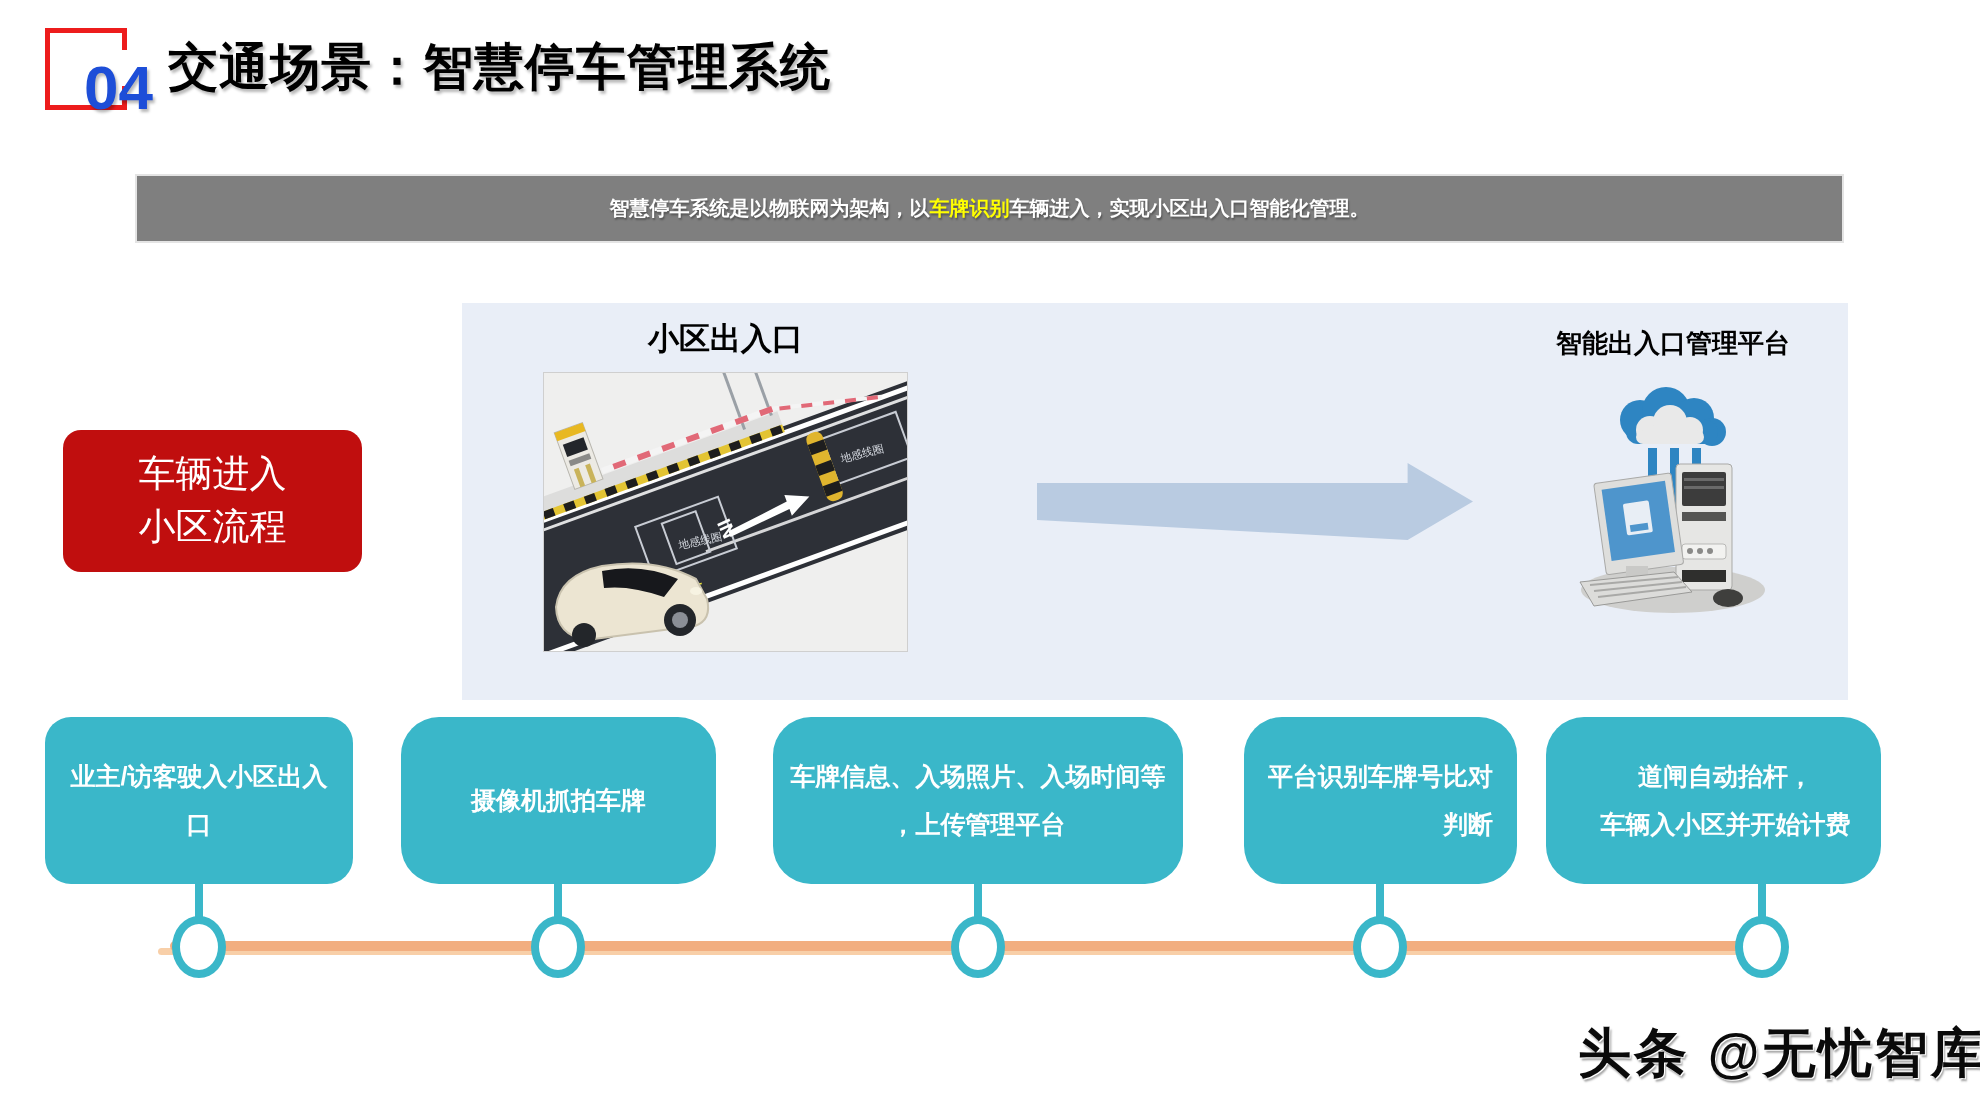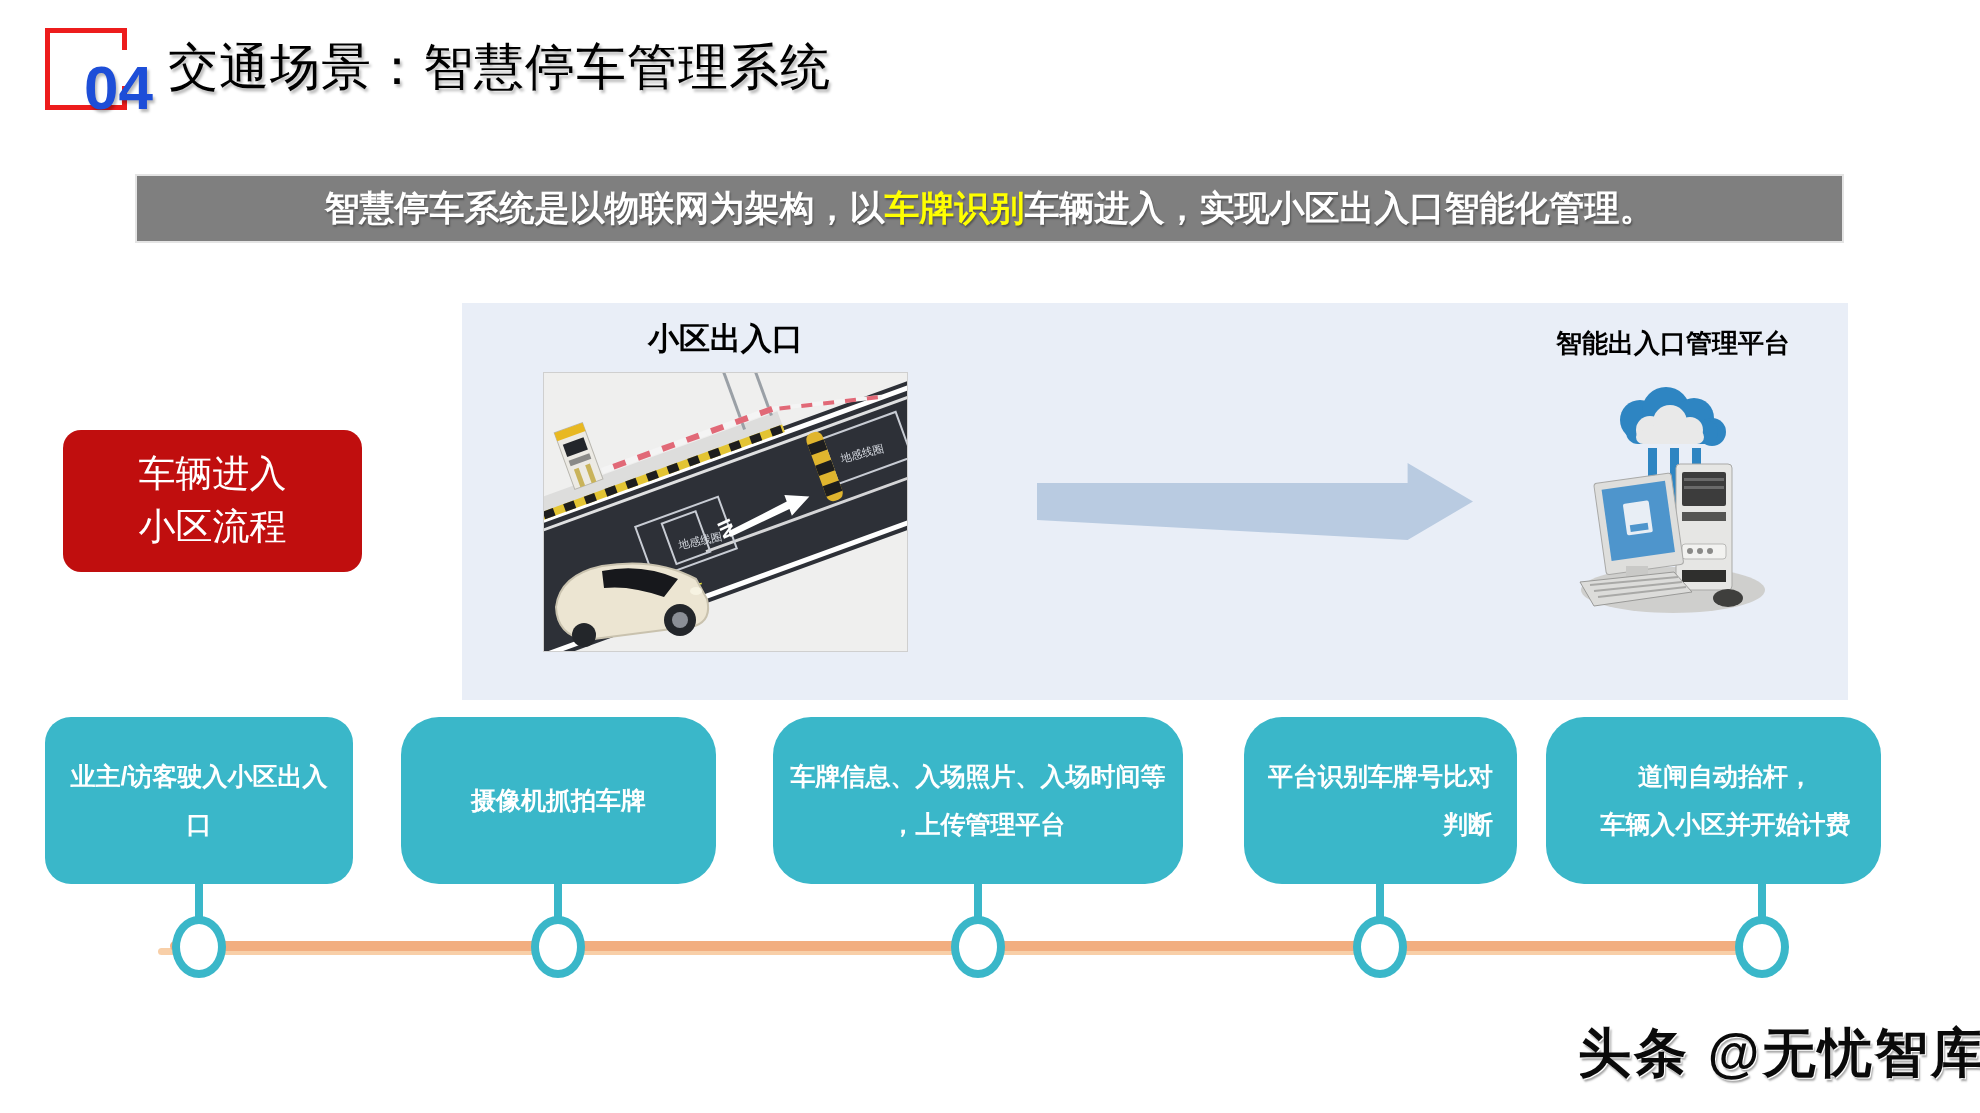--- a/index.html
+++ b/index.html
@@ -6,28 +6,28 @@
   body{width:1980px;height:1113px;position:relative;overflow:hidden;
        font-family:"Liberation Sans","DejaVu Sans",sans-serif;}
 
   
   .red-bracket{position:absolute;left:45px;top:28px;width:72px;height:72px;
        border:5px solid #ed1c1c;}
   .red-bracket::after{content:"";position:absolute;right:-5px;top:24%;height:50%;
        width:6px;background:#fff;}
   .hnum{position:absolute;left:84px;top:26px;font-size:62px;font-weight:900;color:#1d4ed8;
        text-shadow:2px 3px 3px rgba(0,0,0,.28);margin-top:26px;}
-  .page-title{position:absolute;left:168px;top:34px;font-size:50px;font-weight:400;color:#000;
+  .page-title{position:absolute;left:168px;top:34px;font-size:50px;font-weight:700;color:#000;
        letter-spacing:1px;text-shadow:2px 3px 3px rgba(0,0,0,.28);white-space:nowrap;}
 
   
   .banner{position:absolute;left:135px;top:174px;width:1709px;height:69px;
        background:#7f7f7f;border:2px solid #e4e4e4;box-sizing:border-box;
        display:flex;align-items:center;justify-content:center;
-       font-size:35px;font-weight:bold;color:#fff;white-space:nowrap;
+       font-size:20px;font-weight:bold;color:#fff;white-space:nowrap;
        text-shadow:1px 2px 2px rgba(0,0,0,.35);}
   .banner .hl{color:#ffff00;}
 
   
   .panel{position:absolute;left:462px;top:303px;width:1386px;height:397px;background:#e9eef7;}
   .entrance-label{position:absolute;left:543px;top:318px;width:365px;text-align:center;
        font-size:31px;font-weight:bold;color:#000;}
   .platform-label{position:absolute;left:1528px;top:326px;width:290px;text-align:center;
        font-size:26px;font-weight:bold;color:#000;white-space:nowrap;}
   .photo{position:absolute;left:543px;top:372px;width:365px;height:280px;

